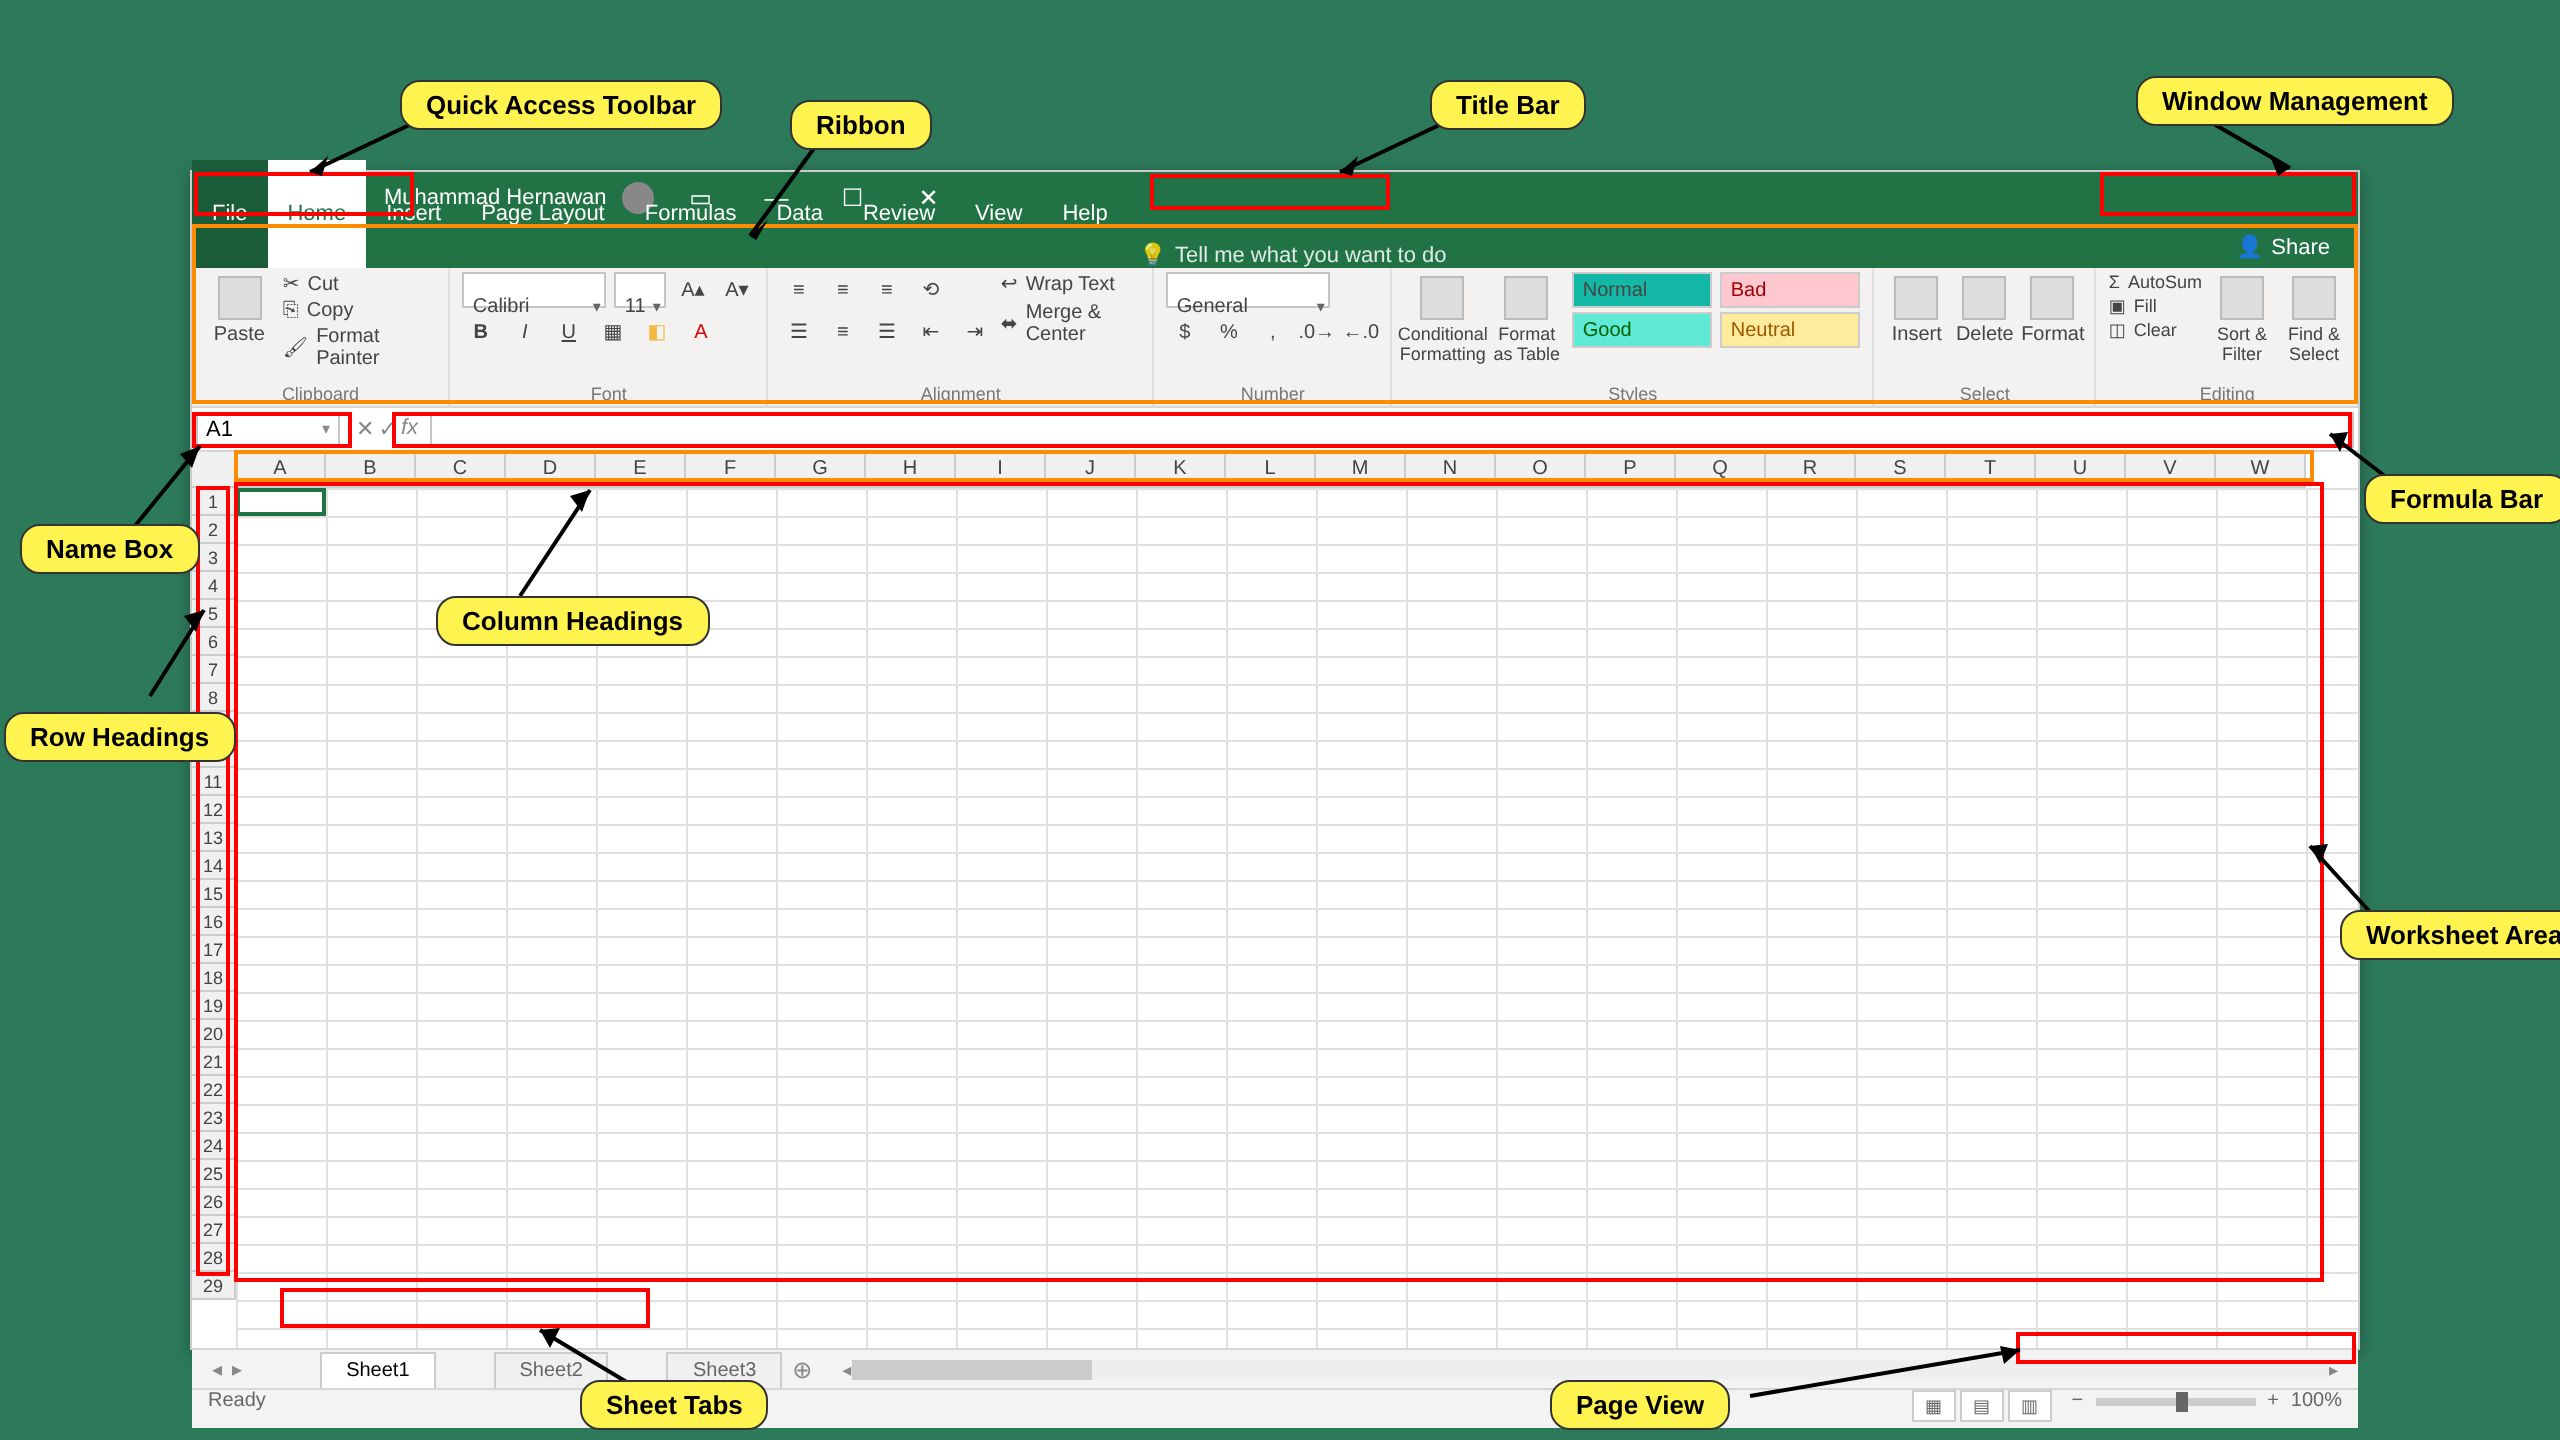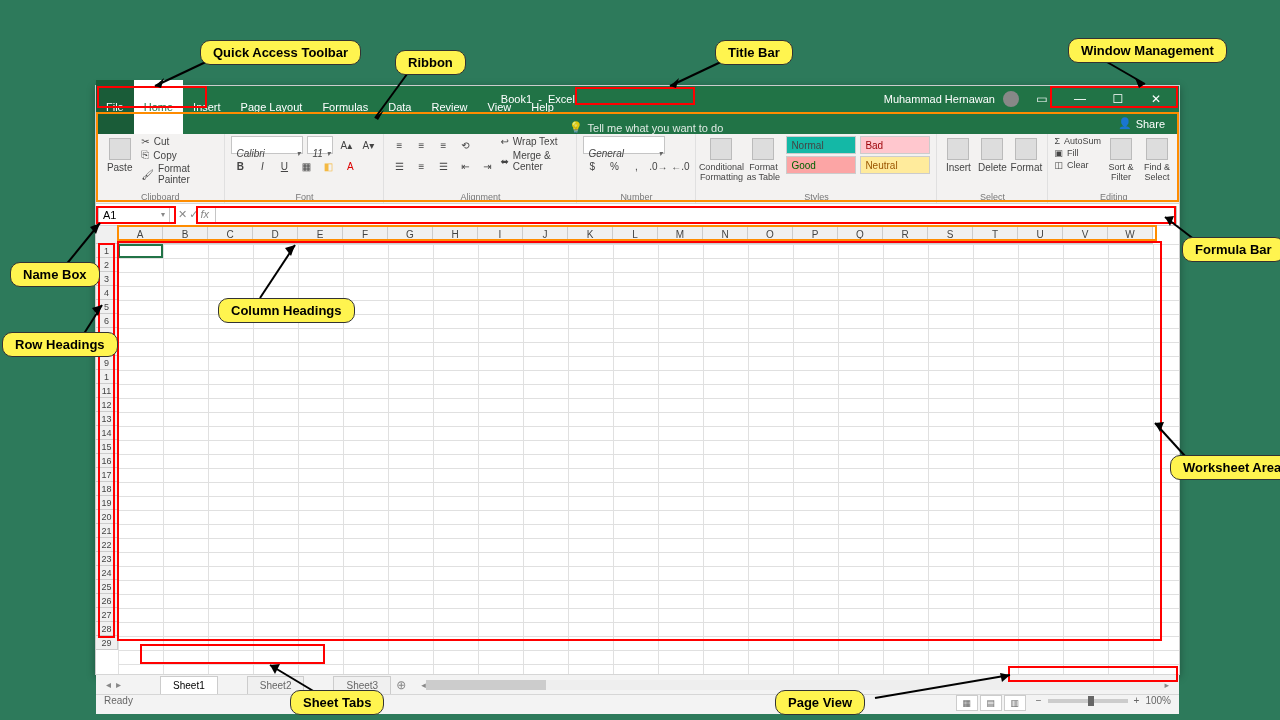--- a/index.html
+++ b/index.html
@@ -19,27 +19,27 @@
 .tellme { display: flex; align-items: center; gap: 4px; opacity: 0.85; margin-left: 6px; }
 .share { margin-left: auto; padding: 4px 14px; display: flex; align-items: center; gap: 4px; }
 .ribbon { height: 70px; background: #f3f2f1; border-bottom: 1px solid #d6d6d6; display: flex; font-size: 10px; color: #444; }
 .rgroup { border-right: 1px solid #e0e0e0; padding: 2px 6px 0 6px; display: flex; flex-direction: column; position: relative; }
 .rgroup-label { text-align: center; font-size: 9px; color: #777; padding: 1px 0; margin-top: auto; }
 .rgroup-body { display: flex; gap: 4px; flex: 1; }
 .bigbtn { width: 38px; display: flex; flex-direction: column; align-items: center; gap: 2px; padding-top: 2px; }
 .bigicon { width: 22px; height: 22px; background: #ddd; border: 1px solid #bbb; }
 .col { display: flex; flex-direction: column; gap: 2px; font-size: 10px; }
 .row { display: flex; align-items: center; gap: 4px; }
-.ddl { border: 1px solid #c5c5c5; height: 18px; font-size: 10px; padding: 16px 14px 0 4px; background: #fff; position: relative; display: inline-flex; align-items: center; font-style: italic; }
+.ddl { border: 1px solid #c5c5c5; height: 18px; font-size: 10px; padding: 16px 14px 0 4px; background: #fff; position: relative; display: inline-flex; align-items: center; }
 .ddl::after { content: "▾"; position: absolute; right: 2px; font-size: 8px; color: #666; }
 .fmt { font-size: 10px; display: inline-flex; align-items: center; justify-content: center; width: 18px; height: 18px; border: 1px solid transparent; }
 .style-cell { width: 70px; height: 18px; font-size: 10px; padding: 2px 4px; border: 1px solid #ccc; display: flex; align-items: center; }
 .style-normal { background: #14b8a6; text-align: center; }
 .style-bad { background: #ffc7ce; color: #9c0006; }
-.style-good { background: #fca5a5; color: #006100; }
+.style-good { background: #5eead4; color: #006100; }
 .style-neutral { background: #ffeb9c; color: #9c5700; }
 .formula-row { height: 22px; display: flex; align-items: center; border-bottom: 1px solid #d6d6d6; font-size: 11px; }
 .namebox { width: 72px; border: 1px solid #c5c5c5; height: 18px; margin: 0 2px; font-size: 11px; padding: 0 4px; display: flex; align-items: center; justify-content: space-between; }
 .fx-btns { display: flex; gap: 2px; padding: 0 6px; color: #888; }
 .fx-input { flex: 1; height: 18px; border: 1px solid #c5c5c5; margin-right: 2px; }
 .grid-wrap { display: flex; height: 430px; }
 .selectall { width: 22px; height: 18px; background: #f0f0f0; border-right: 1px solid #ccc; border-bottom: 1px solid #ccc; }
 .colhead-row { display: flex; height: 18px; }
 .colhead { width: 45px; background: #f0f0f0; border-right: 1px solid #ccc; border-bottom: 1px solid #ccc; text-align: center; font-size: 10px; line-height: 18px; color: #444; }
 .rowheads { width: 22px; }
@@ -70,23 +70,20 @@
 
 <div class="excel-window">
 
   <div class="titlebar">
     <div class="qat">
       <span class="qat-icon">💾</span>
       <span class="qat-icon">↶</span>
       <span class="qat-icon" style="opacity:.4">↷</span>
       <span class="qat-icon" style="font-size:8px">▾</span>
     </div>
-    <div class="title-center">
-      <span>Book1</span> &nbsp;-&nbsp; <span>Excel</span>
-    </div>
     <div class="title-right">
       <span>Muhammad Hernawan</span>
       <span class="avatar"></span>
       <span class="win-btn">▭</span>
       <span class="win-btn">—</span>
       <span class="win-btn">☐</span>
       <span class="win-btn">✕</span>
     </div>
   </div>
 
@@ -409,21 +406,21 @@
 <div class="redbox" style="left:1008px;top:666px;width:170px;height:16px"></div>
 <div style="position:absolute;left:96px;top:112px;width:1083px;height:90px;border:2px solid #ff8c00;z-index:15;pointer-events:none"></div>
 <div style="position:absolute;left:117px;top:225px;width:1040px;height:16px;border:2px solid #ff8c00;z-index:15;pointer-events:none"></div>
 
 <div class="callout" style="left:200px;top:40px">Quick Access Toolbar</div>
 <div class="callout" style="left:395px;top:50px">Ribbon</div>
 <div class="callout" style="left:715px;top:40px">Title Bar</div>
 <div class="callout" style="left:1068px;top:38px">Window Management</div>
 <div class="callout" style="left:10px;top:262px">Name Box</div>
 <div class="callout" style="left:218px;top:298px">Column Headings</div>
-<div class="callout" style="left:2px;top:332px">Row Headings</div>
+<div class="callout" style="left:2px;top:356px">Row Headings</div>
 <div class="callout" style="left:1182px;top:237px">Formula Bar</div>
 <div class="callout" style="left:1170px;top:455px">Worksheet Area</div>
 <div class="callout" style="left:290px;top:690px">Sheet Tabs</div>
 <div class="callout" style="left:775px;top:690px">Page View</div>
 
 <svg class="arrow" style="left:150px;top:58px" width="70" height="35">
     <line x1="60" y1="2" x2="5" y2="28" stroke="#000" stroke-width="2"></line>
     <polygon points="5,28 14,20 11,30" fill="#000"></polygon>
   </svg>
 <svg class="arrow" style="left:370px;top:68px" width="50" height="60">

